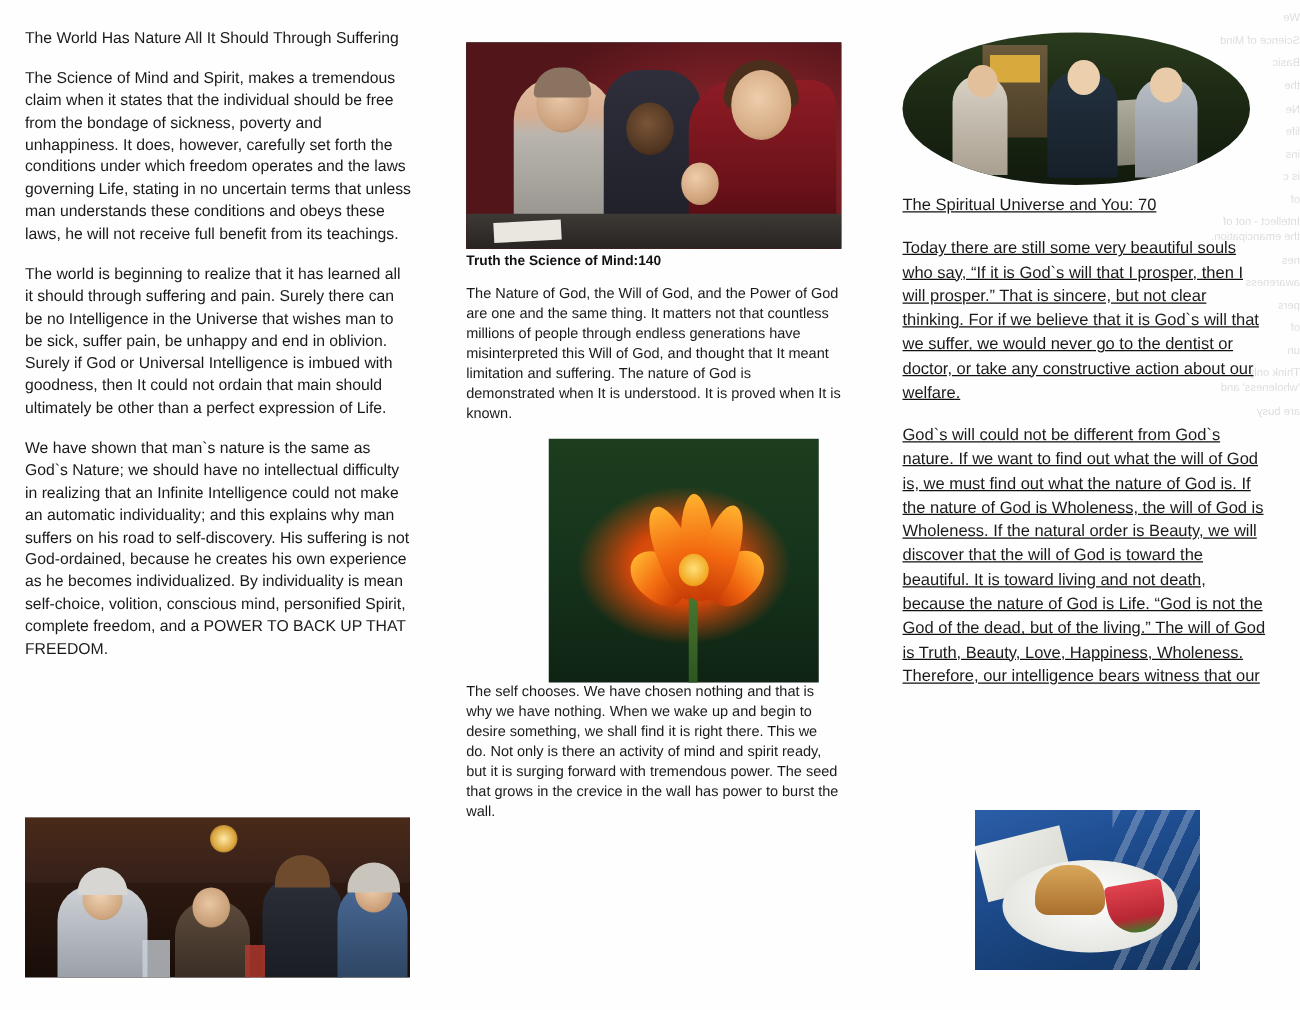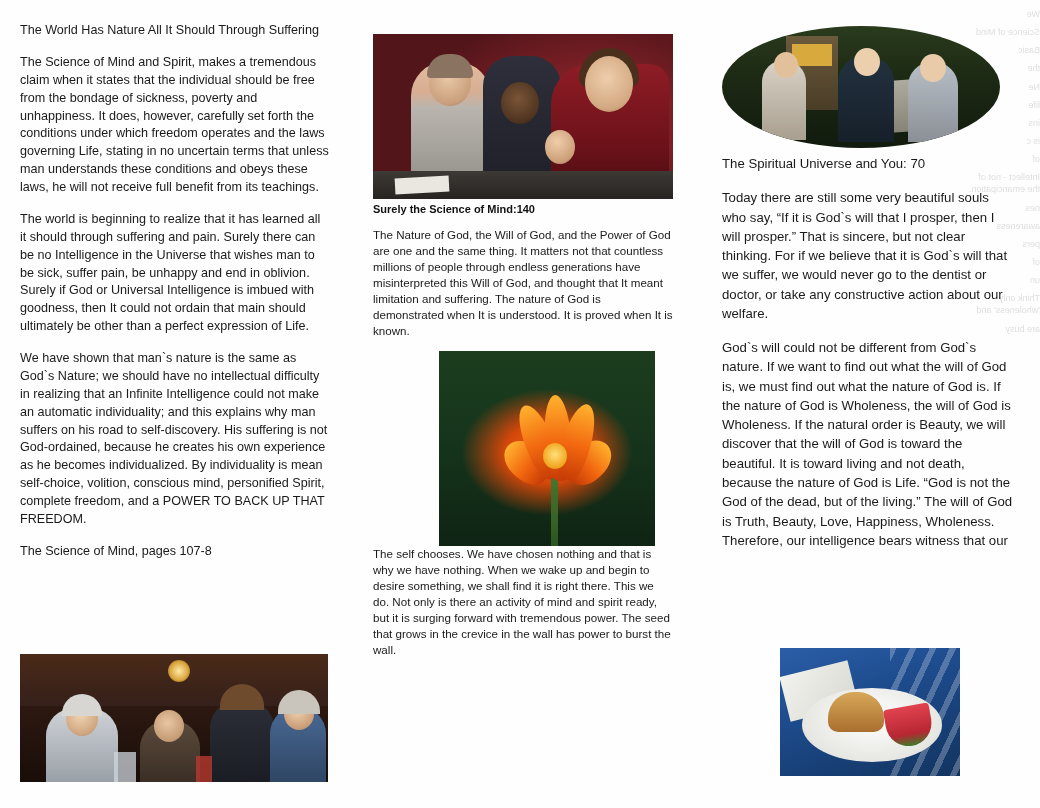--- a/index.html
+++ b/index.html
@@ -41,21 +41,21 @@
   }
   .ghost div { margin-bottom: 6px; }
 
   .col {
     position: absolute;
     box-sizing: border-box;
   }
 
   .col-left   { left: 20px;  top: 22px;  width: 310px; }
   .col-mid    { left: 373px; top: 34px;  width: 300px; }
-  .col-right  { left: 722px; top: 26px;  width: 292px; }
+  .col-right  { left: 722px; top: 26px;  width: 292px; text-decoration: underline; }
 
   p.body {
     font-size: 12.6px;
     line-height: 1.42;
     margin: 0 0 14px 0;
     color: #1a1a1a;
     text-align: left;
   }
   .col-mid p.body {
     font-size: 11.6px;
@@ -330,21 +330,20 @@
     <div>un</div>
     <div>Think only 'wholeness' and</div>
     <div>are busy</div>
   </div>
 
   <div class="col col-left">
     <p class="body">The World Has Nature All It Should Through Suffering</p>
     <p class="body">The Science of Mind and Spirit, makes a tremendous claim when it states that the individual should be free from the bondage of sickness, poverty and unhappiness.  It does, however, carefully set forth the conditions under which freedom operates and the laws governing Life, stating in no uncertain terms that unless man understands these conditions and obeys these laws, he will not receive full benefit from its teachings.</p>
     <p class="body">The world is beginning to realize that it has learned all it should through suffering and pain.  Surely there can be no Intelligence in the Universe that wishes man to be sick, suffer pain, be unhappy and end in oblivion.  Surely if God or Universal Intelligence is imbued with goodness, then It could not ordain that main should ultimately be other than a perfect expression of Life.</p>
     <p class="body">We have shown that man`s nature is the same as God`s Nature; we should have no intellectual difficulty in realizing that an Infinite Intelligence could not make an automatic individuality; and this explains why man suffers on his road to self-discovery.  His suffering is not God-ordained, because he creates his own experience as he becomes individualized.  By individuality is mean self-choice, volition, conscious mind, personified Spirit, complete freedom, and a POWER TO BACK UP THAT FREEDOM.</p>
-    <p class="body">The Science of Mind, pages 107-8</p>
   </div>
 
   <div class="photo photo-group">
     <div class="gp-booth"></div>
     <div class="gp-lamp"></div>
 
     <div class="gp-p" style="left:26px; width:72px; height:74px; background:linear-gradient(180deg,#cfd3d8 0%,#9aa0a7 100%);"></div>
     <div class="gp-h" style="left:46px; top:48px; width:32px; height:34px; background:radial-gradient(circle at 45% 40%,#f0d3b2 0%,#cda57e 70%,#9a7351 100%);"></div>
     <div class="gp-h" style="left:42px; top:40px; width:40px; height:22px; background:#d8d6d2; border-radius:20px 20px 0 0;"></div>
 
@@ -373,21 +372,21 @@
       <div class="pp-person-b"></div>
       <div class="pp-head-b"></div>
       <div class="pp-person-c"></div>
       <div class="pp-hair-c"></div>
       <div class="pp-head-c"></div>
       <div class="pp-hand"></div>
       <div class="pp-table"></div>
       <div class="pp-paper"></div>
     </div>
 
-    <div class="caption">Surely the Science of Mind:140</div>
+    <div class="caption">Truth the Science of Mind:140</div>
 
     <p class="body">The Nature of God, the Will of God, and the Power of God are one and the same thing.  It matters not that countless millions of people through endless generations have misinterpreted this Will of God, and thought that It meant limitation and suffering.  The nature of God is demonstrated when It is understood.  It is proved when It is known.</p>
 
     <div class="photo photo-flower">
       <div class="fl-stem"></div>
       <div class="fl-petal fl-p4"></div>
       <div class="fl-petal fl-p5"></div>
       <div class="fl-petal fl-p1"></div>
       <div class="fl-petal fl-p2"></div>
       <div class="fl-petal fl-p3"></div>

